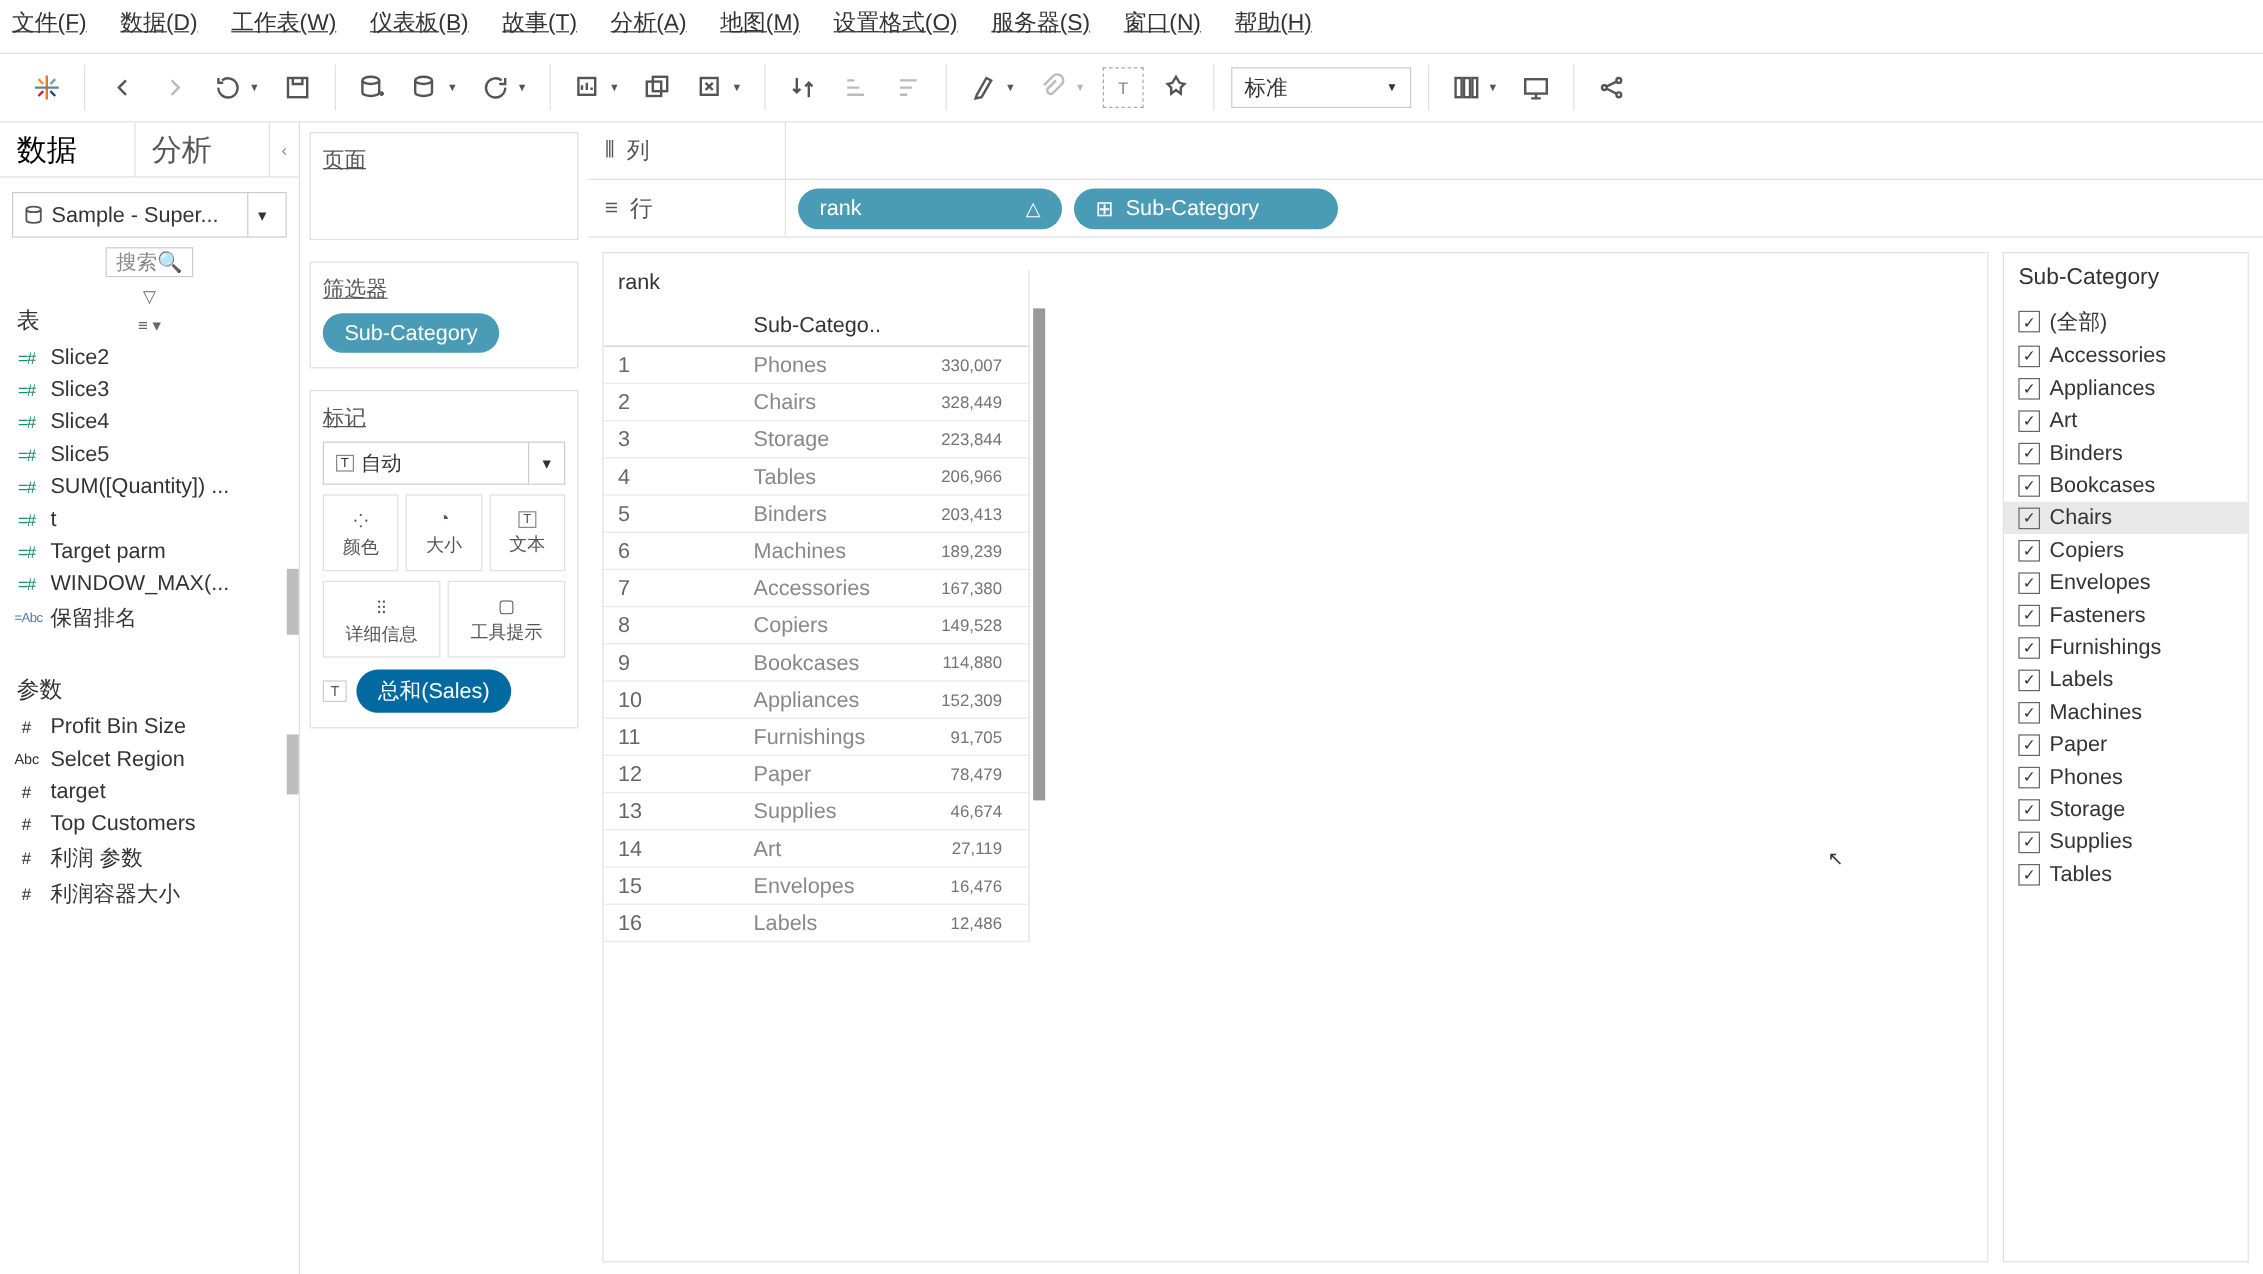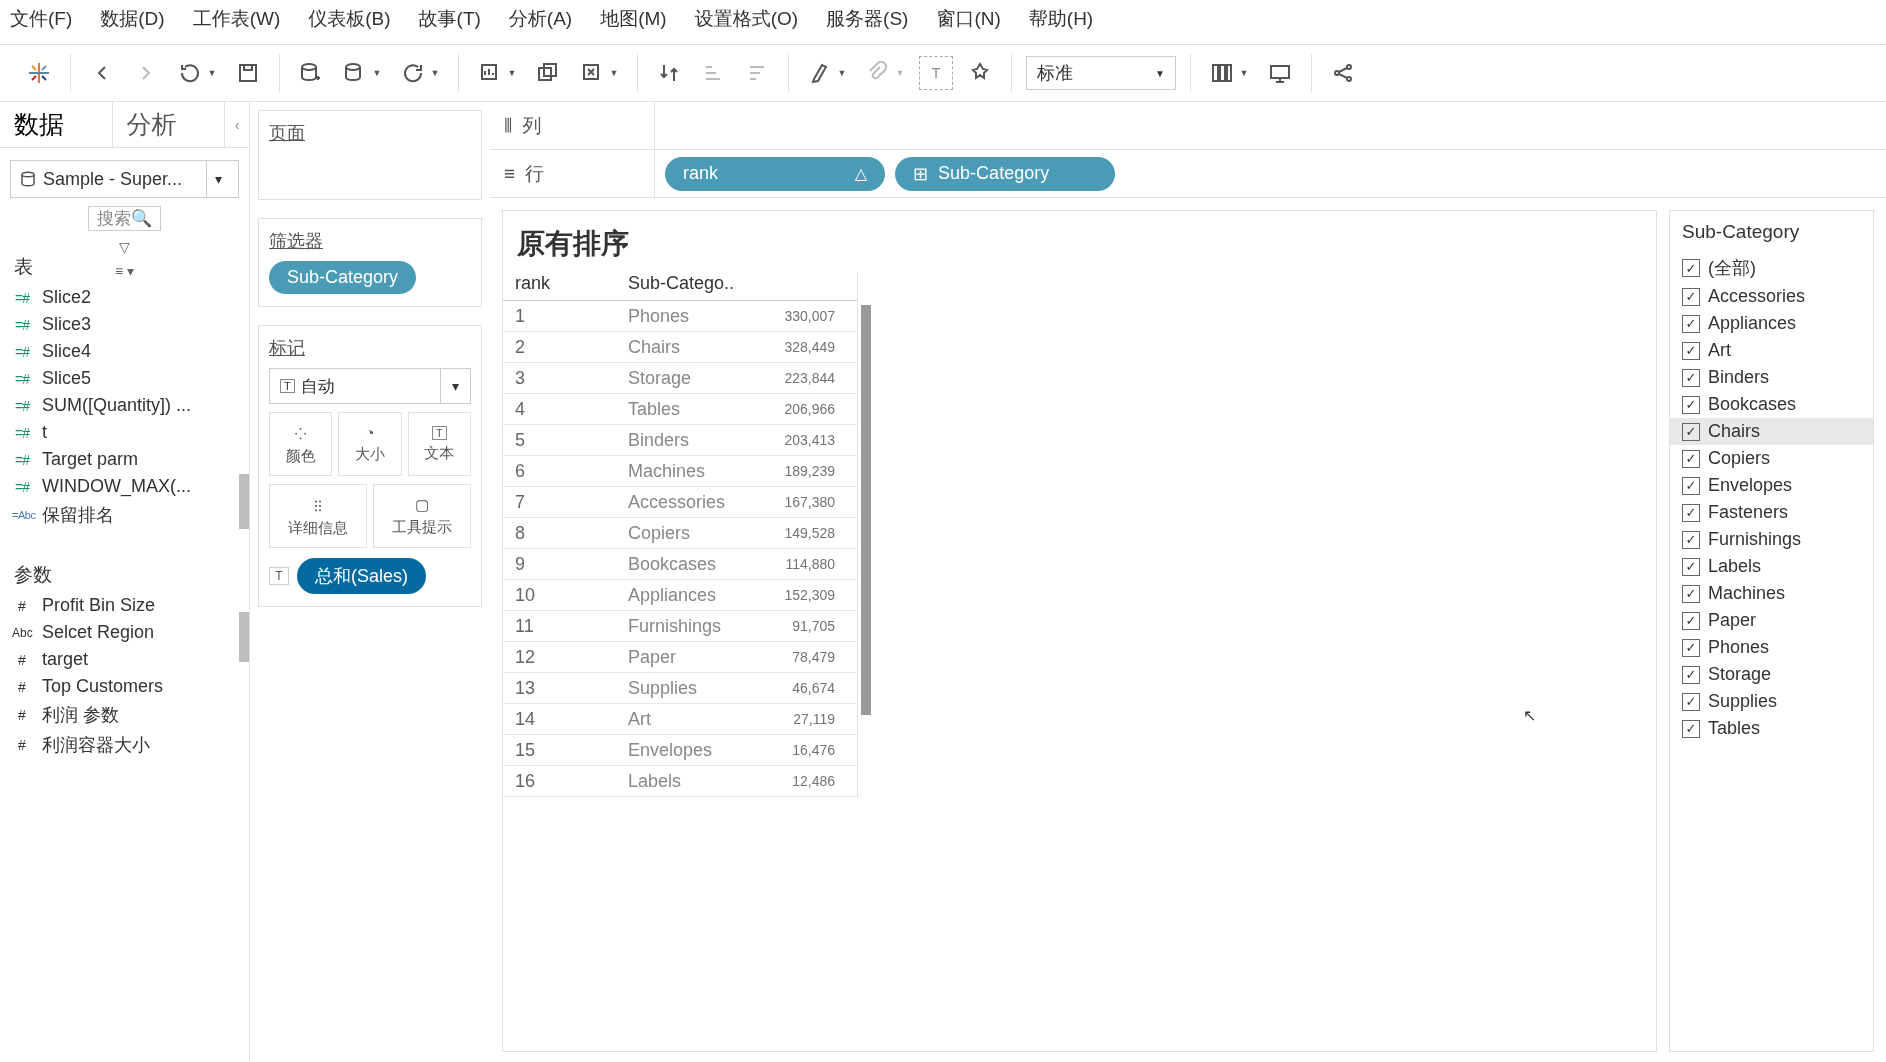--- a/index.html
+++ b/index.html
@@ -1,18 +1,18 @@
 <!DOCTYPE html>
 <html><head>
 <meta charset="utf-8">
 <style>
 * { box-sizing: border-box; margin: 0; padding: 0; font-family: "Microsoft YaHei", Arial, sans-serif; }
 body { background: #fff; color: #333; font-size: 14px; overflow: hidden; width: 1886px; height: 1062px; transform-origin: top left; }
 .menubar { display: flex; gap: 28px; padding: 6px 10px 12px 10px; font-size: 19px; color: #333; }
-.menubar span { cursor: default; }
+.menubar span { cursor: default; text-decoration: underline; }
 .toolbar { display: flex; align-items: center; height: 58px; border-top: 1px solid #e0e0e0; border-bottom: 1px solid #e0e0e0; padding: 0 8px; gap: 0; }
 .tb-group { display: flex; align-items: center; gap: 10px; padding: 0 14px; height: 100%; }
 .tb-sep { width: 1px; height: 38px; background: #e0e0e0; }
 .tb-btn { display: flex; align-items: center; justify-content: center; width: 34px; height: 34px; color: #555; position: relative; }
 .tb-btn.wdrop { width: 48px; }
 .tb-btn .drop { font-size: 9px; margin-left: 6px; color: #555; }
 .tb-btn svg { width: 24px; height: 24px; }
 .logo { width: 24px; height: 24px; }
 .fitdrop { display: flex; align-items: center; border: 1px solid #ccc; height: 34px; width: 150px; padding: 0 10px; justify-content: space-between; font-size: 18px; }
 
@@ -59,21 +59,21 @@
 .shelf-body { flex: 1; display: flex; align-items: center; gap: 10px; padding: 0 10px; }
 .fieldpill { background: #4a9bb5; color: #fff; border-radius: 20px; height: 34px; display: flex; align-items: center; padding: 0 18px; font-size: 18px; gap: 10px; min-width: 220px; justify-content: space-between; }
 .fieldpill .lead { display: flex; align-items: center; gap: 10px; }
 .fieldpill .tail { font-size: 16px; }
 
 .vizbody { flex: 1; display: flex; padding: 12px; gap: 12px; overflow: hidden; }
 .viz { flex: 1; border: 1px solid #e0e0e0; padding: 14px 0 0 0; position: relative; overflow: hidden; }
 .viztitle { font-size: 28px; font-weight: 600; padding: 0 14px 10px 14px; }
 .tblhead { display: flex; border-bottom: 1px solid #ccc; padding: 0 0 6px 0; }
 .tblhead .c1 { width: 125px; padding-left: 12px; font-size: 18px; }
-.tblhead .c2 { width: 120px; font-size: 18px; }
+.tblhead .c2 { width: 120px; font-size: 18px; margin-top: 36px; }
 .tblrow { display: flex; border-bottom: 1px solid #e8e8e8; height: 31px; align-items: center; }
 .tblrow .c1 { width: 125px; padding-left: 12px; font-size: 18px; color: #666; }
 .tblrow .c2 { width: 120px; font-size: 18px; color: #888; }
 .tblrow .c3 { width: 95px; text-align: right; font-size: 14px; padding-right: 8px; color: #737373; }
 .tbl { width: 355px; border-right: 1px solid #e0e0e0; position: relative; }
 .vscroll { position: absolute; right: -14px; top: 32px; width: 10px; height: 410px; background: #999; }
 
 .filtercard { width: 205px; border: 1px solid #e0e0e0; padding: 10px 12px; }
 .filtercard-h { font-size: 19px; margin-bottom: 10px; }
 .chkrow { display: flex; align-items: center; gap: 8px; padding: 3px 0; font-size: 18px; }
@@ -428,21 +428,20 @@
             <span class="lead">
               <span>⊞</span>
               <span>Sub-Category</span>
             </span>
             <span></span>
           </div>
         </div>
     </div>
     <div class="vizbody">
       <div class="viz">
-        <div class="viztitle">原有排序</div>
         <div class="tbl">
           <div class="tblhead">
             <div class="c1">rank</div>
             <div class="c2">Sub-Catego..</div>
           </div>
           <div id="tblbody">
               <div class="tblrow">
                 <div class="c1">1</div>
                 <div class="c2">Phones</div>
                 <div class="c3">330,007</div>

